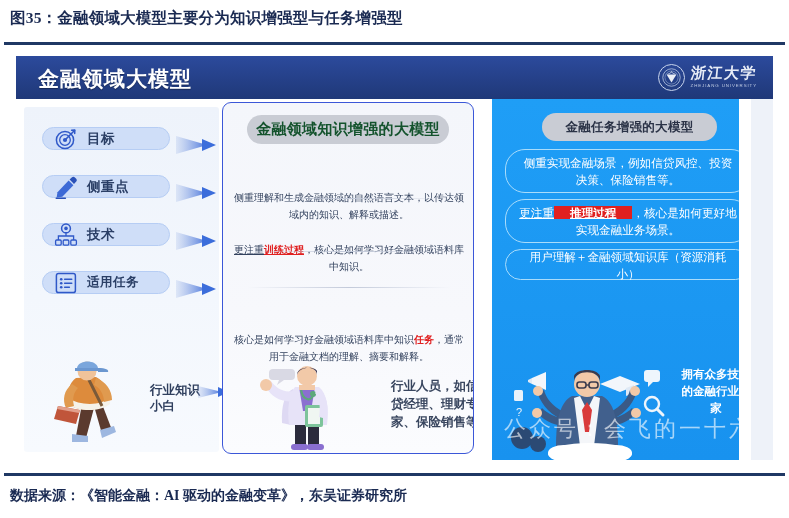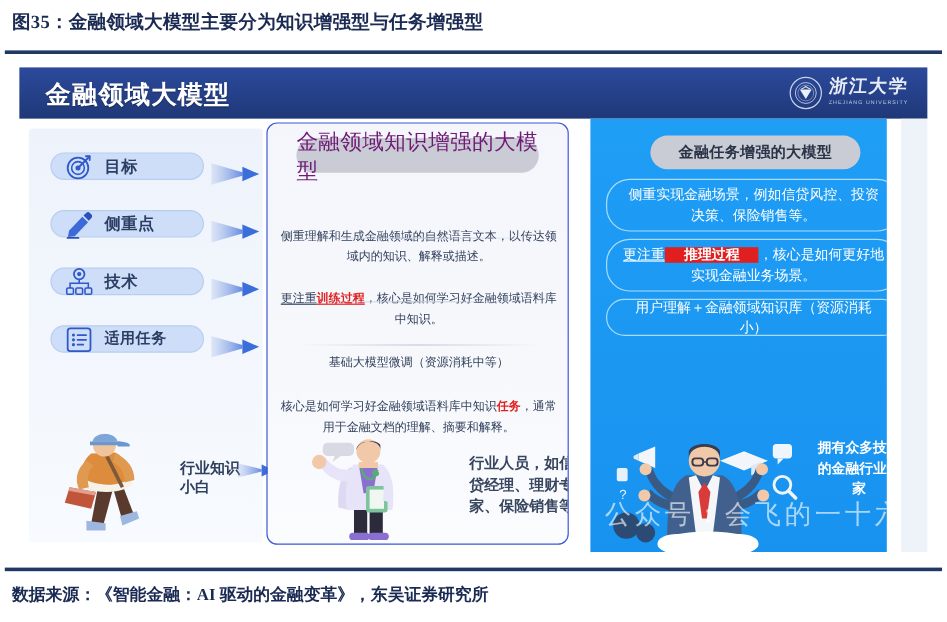--- a/index.html
+++ b/index.html
@@ -91,21 +91,21 @@
     position:absolute;left:206px;top:3px;width:252px;height:352px;
     border:1.6px solid #3b57d8;border-radius:9px;
     background:linear-gradient(180deg,#f4f6fb 0%,#f7f8fc 60%,#fbfcfe 100%);
     box-sizing:border-box;overflow:hidden;
   }
   #mid-title{
     position:absolute;left:24px;top:12px;width:202px;height:29px;
     background:#c9ccd4;border-radius:15px;
     display:flex;align-items:center;justify-content:center;
   }
-  #mid-title span{font-size:18px;font-weight:normal;color:#701a75;letter-spacing:.3px;}
+  #mid-title span{font-size:15px;font-weight:bold;color:#14532d;letter-spacing:.3px;}
   .mid-row{
     position:absolute;left:10px;width:232px;
     font-size:10px;color:#33425e;line-height:17px;text-align:center;margin-top:34px;
   }
   .mid-sep{
     position:absolute;left:24px;width:204px;height:1px;
     background:linear-gradient(90deg,rgba(190,198,214,0) 0%,#c3cada 50%,rgba(190,198,214,0) 100%);
   }
   .hl-red{color:#e02020;font-weight:bold;}
   .hl-red-u{color:#e02020;font-weight:bold;text-decoration:underline;}
@@ -133,21 +133,21 @@
     position:absolute;left:13px;width:246px;
     border:1.3px solid #a9dcfb;border-radius:20px;
     box-sizing:border-box;
     display:flex;align-items:center;justify-content:center;
     text-align:center;
     font-size:11.6px;color:#ffffff;line-height:17px;
     padding:5px 12px;
   }
   .hl-red-box{
     background:#e02020;color:#ffffff;font-weight:bold;
-    padding:0 16px;
+    padding:0 16px;text-decoration:underline;
   }
   #right-figure{position:absolute;left:0;bottom:0;width:272px;height:100px;}
   #right-figure-label{
     position:absolute;right:12px;top:6px;width:72px;
     font-size:11.5px;font-weight:bold;color:#ffffff;line-height:17px;text-align:center;
   }
   #watermark{
     position:absolute;left:12px;bottom:16px;width:300px;
     font-size:22px;color:rgba(255,255,255,.62);letter-spacing:3px;
     white-space:nowrap;pointer-events:none;
@@ -326,23 +326,20 @@
       <div class="mid-row" style="top:52px;">
         <span>侧重理解和生成金融领域的自然语言文本，以传达领域内的知识、解释或描述。</span>
       </div>
       <div class="mid-sep" style="top:95px;"></div>
 
       <div class="mid-row" style="top:104px;">
         <span class="u">更注重</span><span class="hl-red-u">训练过程</span><span>，核心是如何学习好金融领域语料库中知识。</span>
       </div>
       <div class="mid-sep" style="top:148px;"></div>
 
-      <div class="mid-row" style="top:157px;">
-        <span>基础大模型微调（资源消耗中等）</span>
-      </div>
       <div class="mid-sep" style="top:184px;"></div>
 
       <div class="mid-row" style="top:194px;">
         <span>核心是如何学习好金融领域语料库中知识</span><span class="hl-red">任务</span><span>，通常用于金融文档的理解、摘要和解释。</span>
       </div>
 
       <div id="mid-figure">
         <span style="position:absolute;left:22px;top:2px;">
           <svg width="118" height="90" viewBox="0 0 118 90">
 

